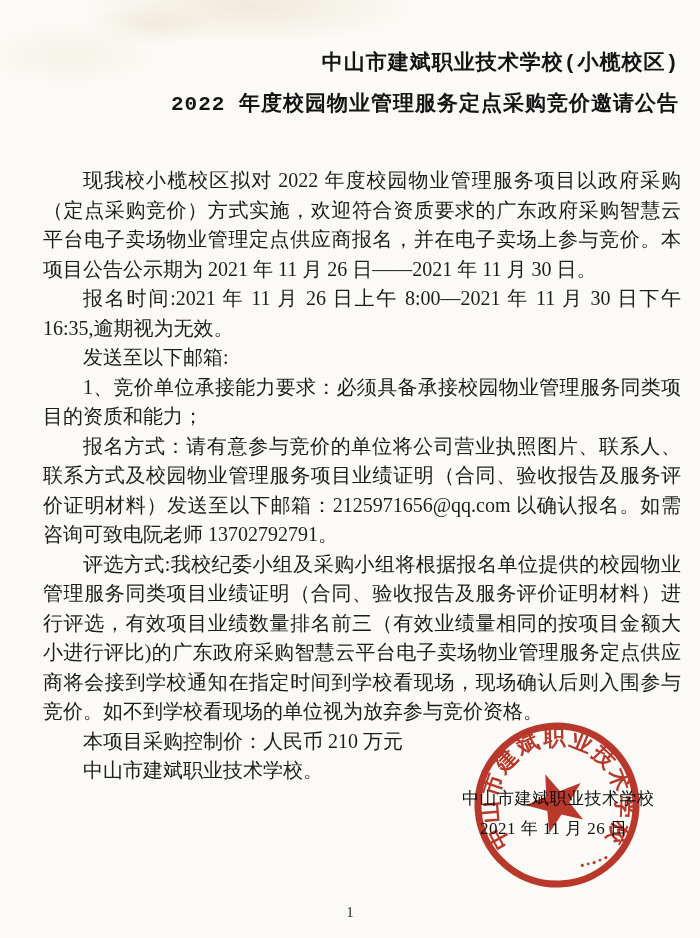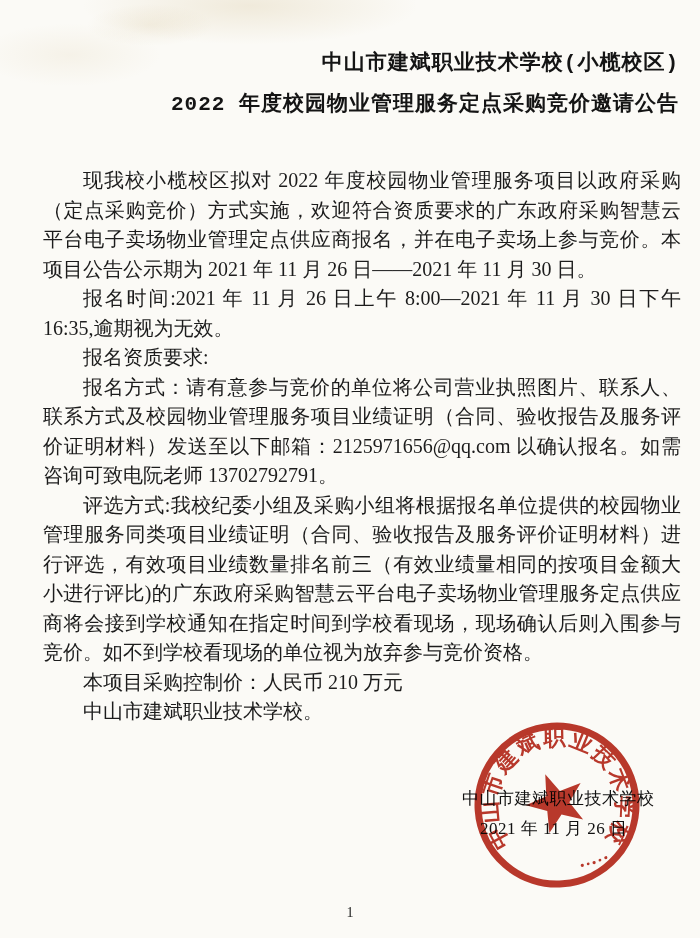--- a/index.html
+++ b/index.html
@@ -61,21 +61,22 @@
 <div class="paper">
 
   <div class="title-block">
     <div class="title-line1">中山市建斌职业技术学校(小榄校区)</div>
     <div class="title-line2">2022 年度校园物业管理服务定点采购竞价邀请公告</div>
   </div>
 
   <div class="body-text">
     <p>现我校小榄校区拟对 2022 年度校园物业管理服务项目以政府采购（定点采购竞价）方式实施，欢迎符合资质要求的广东政府采购智慧云平台电子卖场物业管理定点供应商报名，并在电子卖场上参与竞价。本项目公告公示期为 2021 年 11 月 26 日——2021 年 11 月 30 日。</p>
     <p>报名时间:2021 年 11 月 26 日上午 8:00—2021 年 11 月 30 日下午 16:35,逾期视为无效。</p>
-    <p>报名资质要求:</p>
+    <p>发送至以下邮箱:</p>
+    <p>1、竞价单位承接能力要求：必须具备承接校园物业管理服务同类项目的资质和能力；</p>
     <p>报名方式：请有意参与竞价的单位将公司营业执照图片、联系人、联系方式及校园物业管理服务项目业绩证明（合同、验收报告及服务评价证明材料）发送至以下邮箱：2125971656@qq.com 以确认报名。如需咨询可致电阮老师 13702792791。</p>
     <p>评选方式:我校纪委小组及采购小组将根据报名单位提供的校园物业管理服务同类项目业绩证明（合同、验收报告及服务评价证明材料）进行评选，有效项目业绩数量排名前三（有效业绩量相同的按项目金额大小进行评比)的广东政府采购智慧云平台电子卖场物业管理服务定点供应商将会接到学校通知在指定时间到学校看现场，现场确认后则入围参与竞价。如不到学校看现场的单位视为放弃参与竞价资格。</p>
     <p>本项目采购控制价：人民币 210 万元</p>
     <p>中山市建斌职业技术学校。</p>
   </div>
 
   <div class="signature-org">中山市建斌职业技术学校</div>
   <div class="signature-date">2021 年 11 月 26 日</div>
 
   <svg class="seal" viewBox="0 0 190 190" xmlns="http://www.w3.org/2000/svg">

